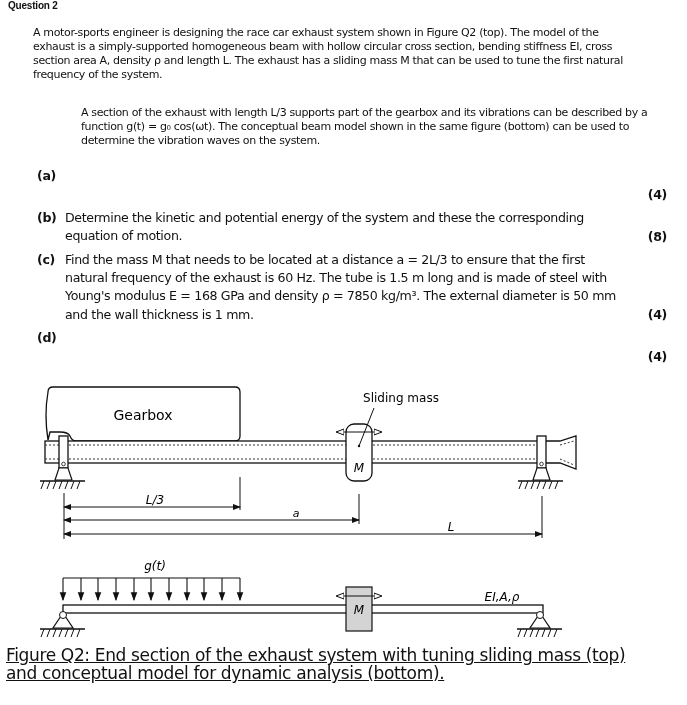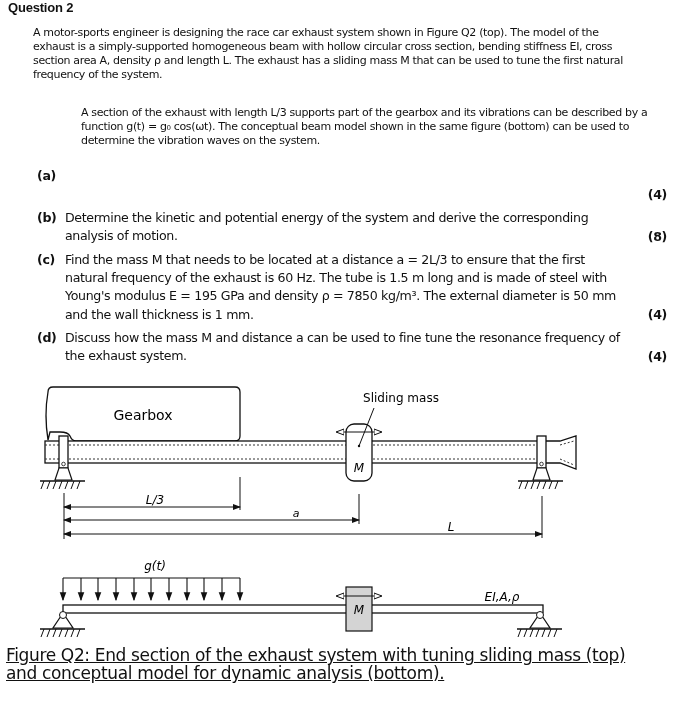--- a/index.html
+++ b/index.html
@@ -1,18 +1,18 @@
 <!DOCTYPE html>
 <html><head>
 <meta charset="utf-8">
 <style>
   html, body { margin: 0; padding: 0; background: #ffffff; }
   body { width: 687px; height: 705px; position: relative; overflow: hidden;
          font-family: "DejaVu Sans", sans-serif; color: #111; }
-  .title { position: absolute; left: 8px; top: 0px; font-size: 13px; font-weight: bold;
+  .title { position: absolute; left: 8px; top: 0px; font-size: 10px; font-weight: bold;
            font-family: "Liberation Sans", sans-serif; letter-spacing: -0.2px; }
   .para { position: absolute; left: 33px; width: 590px; font-size: 11px; line-height: 14px;
           font-family: "DejaVu Sans", sans-serif; letter-spacing: -0.35px; }
   .item { position: absolute; left: 37px; width: 640px; font-size: 12.6px; line-height: 18.2px;
           letter-spacing: -0.35px; }
   .item .lbl { position: absolute; left: 0; top: 0; font-weight: bold; }
   .item .txt { position: absolute; left: 28px; width: 560px; }
   .item .marks { position: absolute; right: 10px; bottom: 0; font-weight: bold; }
   .caption { position: absolute; left: 6px; top: 646px; width: 620px; font-size: 17px;
              line-height: 18.2px; letter-spacing: -0.35px; text-decoration: underline; }
@@ -26,31 +26,30 @@
 
 <div class="para" style="top:26px;">A motor-sports engineer is designing the race car exhaust system shown in Figure Q2 (top). The model of the exhaust is a simply-supported homogeneous beam with hollow circular cross section, bending stiffness EI, cross section area A, density ρ and length L. The exhaust has a sliding mass M that can be used to tune the first natural frequency of the system.</div>
 <div class="para" style="top:106px;margin-left:48px;">A section of the exhaust with length L/3 supports part of the gearbox and its vibrations can be described by a function g(t) = g₀ cos(ωt). The conceptual beam model shown in the same figure (bottom) can be used to determine the vibration waves on the system.</div>
 
 <div class="item" style="top:167px;height:37px;">
   <span class="lbl">(a)</span>
   <span class="marks">(4)</span>
 </div>
 <div class="item" style="top:209px;height:37px;">
   <span class="lbl">(b)</span>
-  <span class="txt">Determine the kinetic and potential energy of the system and derive the corresponding analysis of motion.</span>
+  <span class="txt">Determine the kinetic and potential energy of the system and these the corresponding equation of motion.</span>
   <span class="marks">(8)</span>
 </div>
 <div class="item" style="top:251px;height:73px;">
   <span class="lbl">(c)</span>
-  <span class="txt">Find the mass M that needs to be located at a distance a = 2L/3 to ensure that the first natural frequency of the exhaust is 60 Hz. The tube is 1.5 m long and is made of steel with Young's modulus E = 195 GPa and density ρ = 7850 kg/m³. The external diameter is 50 mm and the wall thickness is 1 mm.</span>
+  <span class="txt">Find the mass M that needs to be located at a distance a = 2L/3 to ensure that the first natural frequency of the exhaust is 60 Hz. The tube is 1.5 m long and is made of steel with Young's modulus E = 168 GPa and density ρ = 7850 kg/m³. The external diameter is 50 mm and the wall thickness is 1 mm.</span>
   <span class="marks">(4)</span>
 </div>
 <div class="item" style="top:329px;height:37px;">
   <span class="lbl">(d)</span>
-  <span class="txt">Discuss how the mass M and distance a can be used to fine tune the resonance frequency of the exhaust system.</span>
   <span class="marks">(4)</span>
 </div>
 
 <svg class="fig" width="687" height="280" viewBox="0 380 687 280">
   <defs>
     <marker id="arr" markerWidth="8" markerHeight="8" refX="7" refY="4" orient="auto">
       <path d="M0,1 L8,4 L0,7 Z" fill="#111"></path>
     </marker>
     <marker id="arrs" markerWidth="8" markerHeight="8" refX="1" refY="4" orient="auto">
       <path d="M8,1 L0,4 L8,7 Z" fill="#111"></path>

